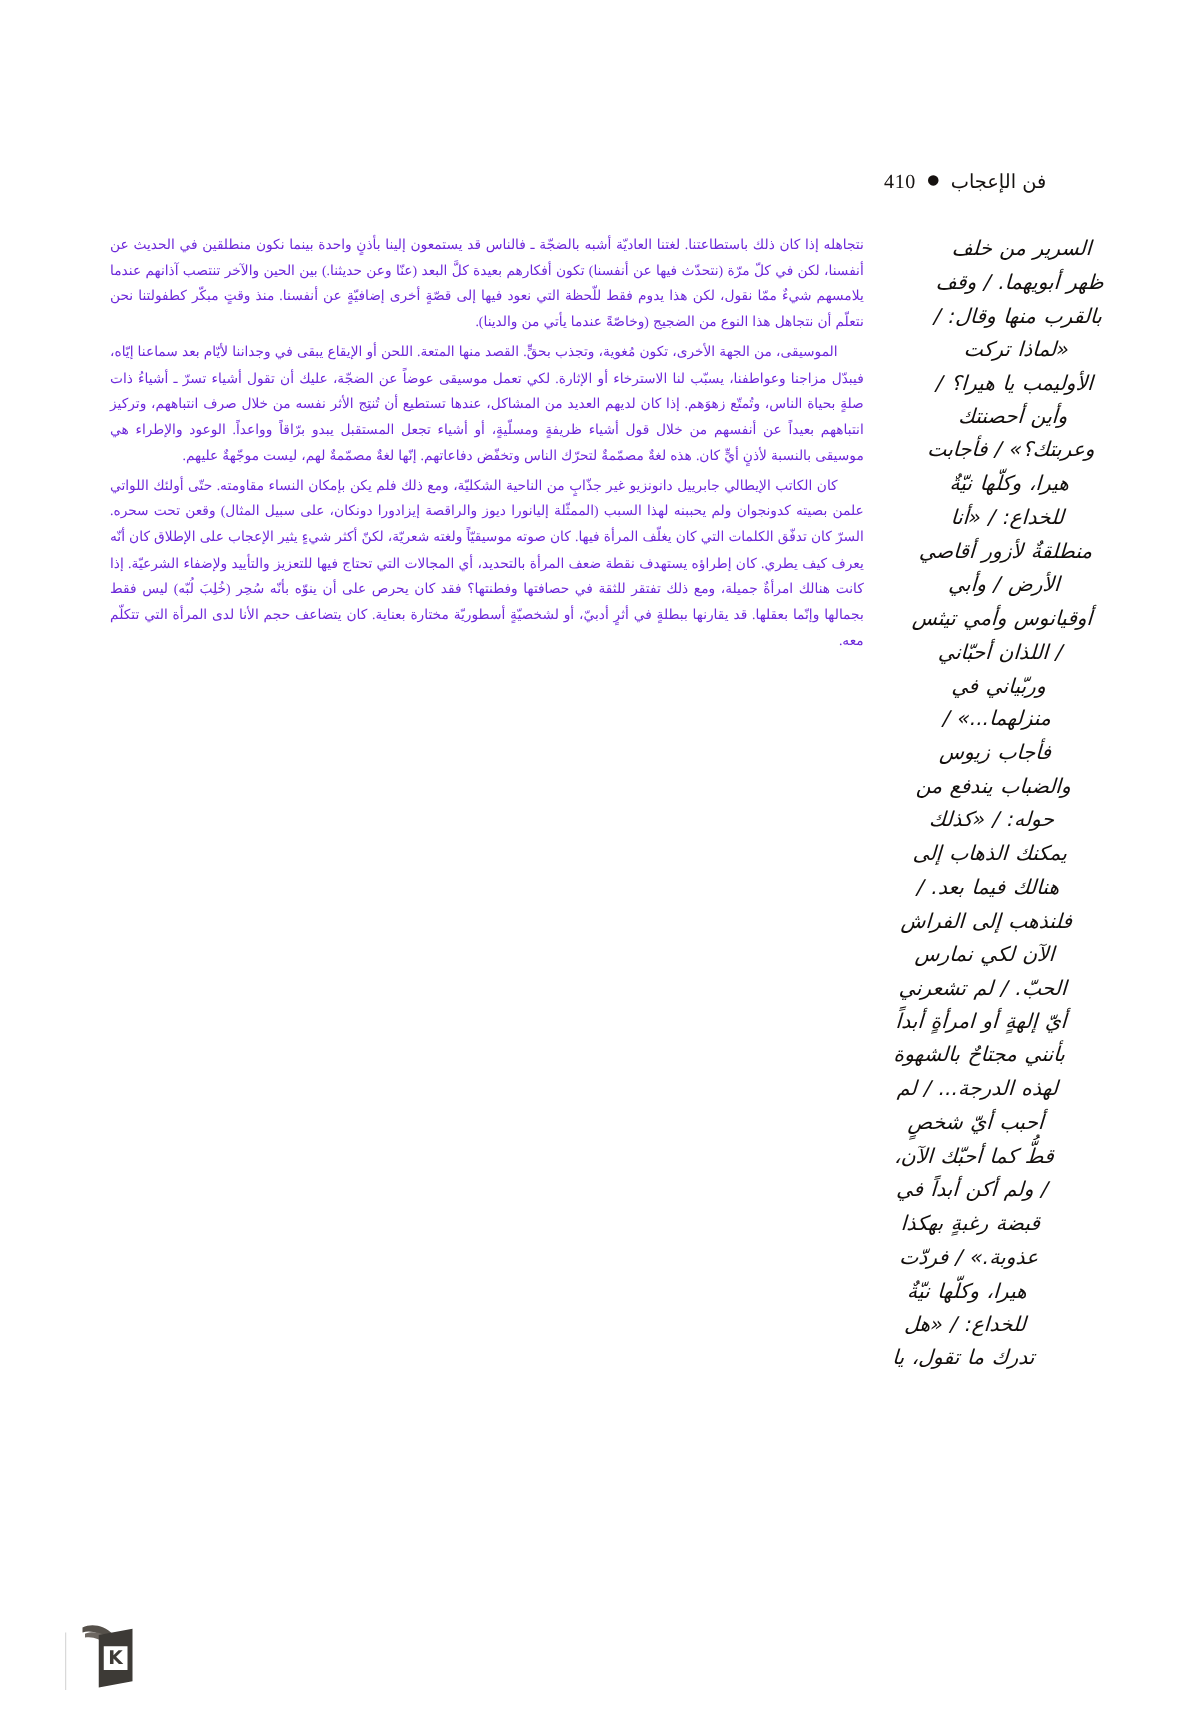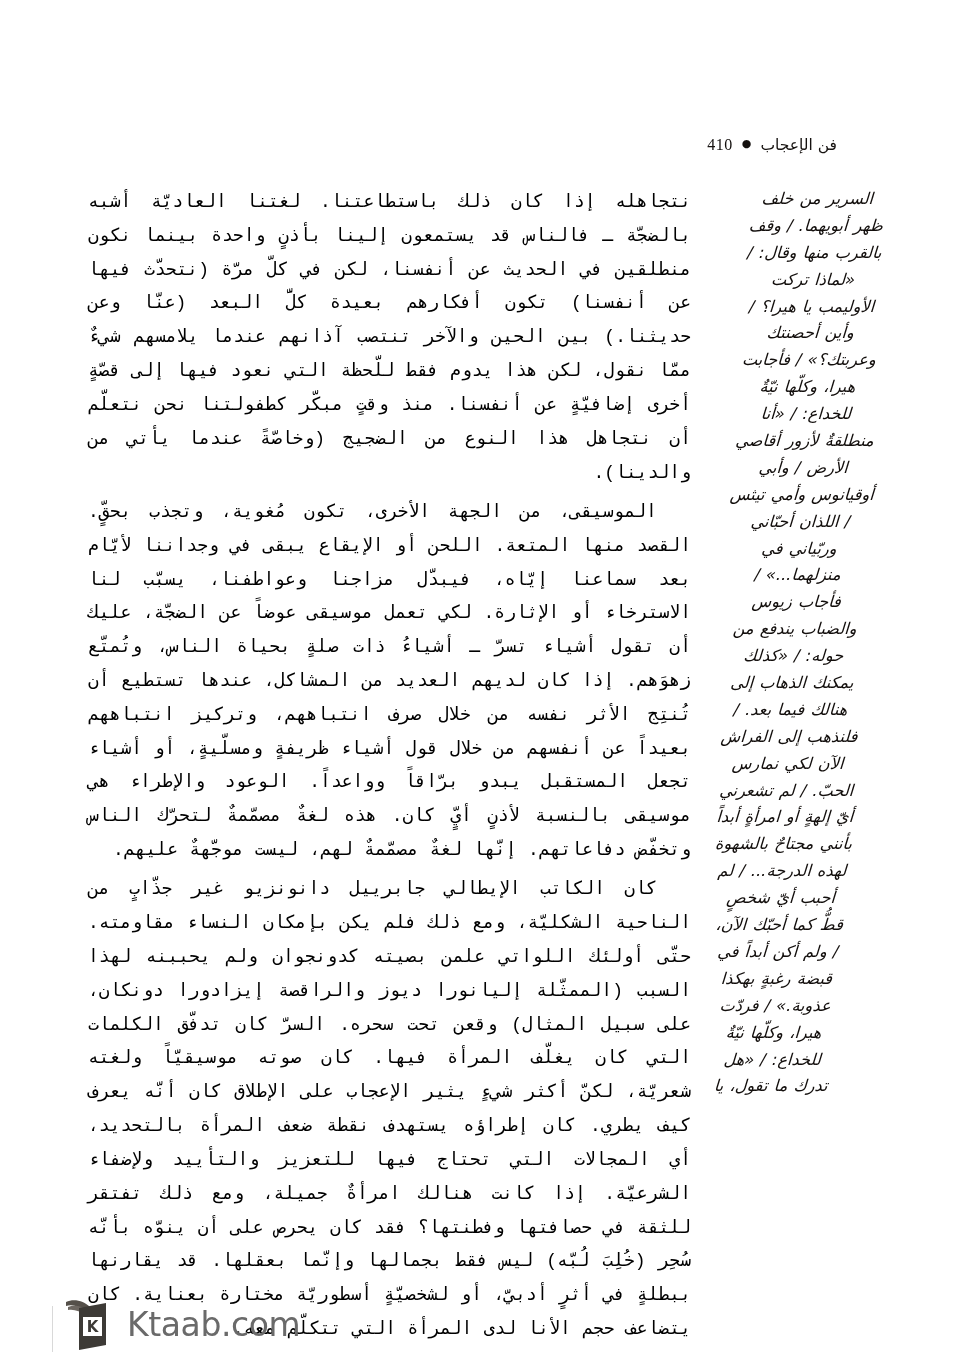--- a/index.html
+++ b/index.html
@@ -84,23 +84,23 @@
     display: block;
     white-space: nowrap;
   }
 
   
   .body-col {
     flex: 1 1 auto;
     direction: rtl;
     text-align: justify;
     text-align-last: right;
-    color: #000000;
-    font-family: Liberation Mono, monospace;
-    font-size: 18px;
+    color: #6d28d9;
+    font-family: Liberation Serif, serif;
+    font-size: 11px;
     line-height: 1.88;
     word-spacing: 0.5px;
   }
   .body-col p {
     margin: 0 0 0.30em 0;
     text-indent: 1.9em;
     text-align: justify;
   }
   .body-col p.first {
     text-indent: 0;
@@ -205,16 +205,15 @@
   <div class="watermark">
     <span class="wm-mark">
       <svg width="52" height="56" viewBox="0 0 52 56" aria-hidden="true">
         <path d="M4 6 C12 2, 22 5, 28 11 L24 16 C18 10, 10 8, 4 10 Z" fill="#55504a"></path>
         <path d="M6 11 C14 8, 22 11, 27 16 L24 20 C18 15, 12 13, 6 14 Z" fill="#6d6761"></path>
         <path d="M17 12 L44 7 L44 49 L17 54 Z" fill="#3d3a36"></path>
         <rect x="21" y="21" width="19" height="19" fill="#ffffff"></rect>
         <text x="30.5" y="35.5" font-family="'DejaVu Sans','Liberation Sans',sans-serif" font-size="15" font-weight="700" fill="#3d3a36" text-anchor="middle">K</text>
       </svg>
     </span>
-    <span class="wm-text">Ktaab.com</span>
   </div>
 
 </div>
 
 </body></html>

